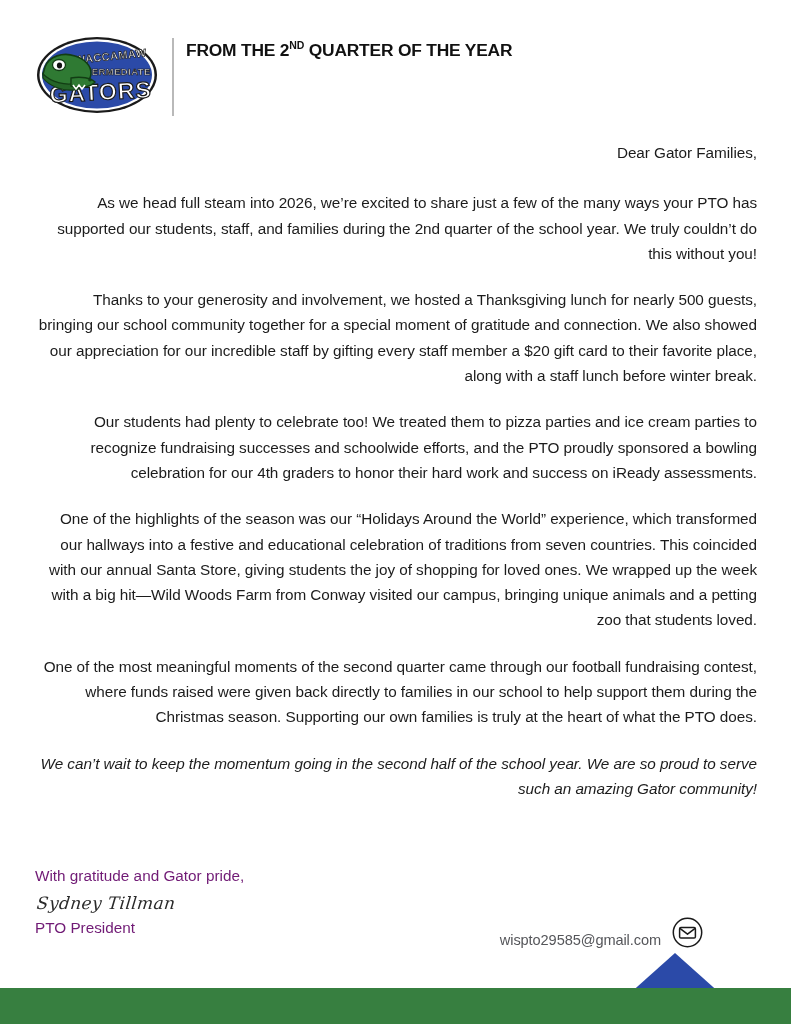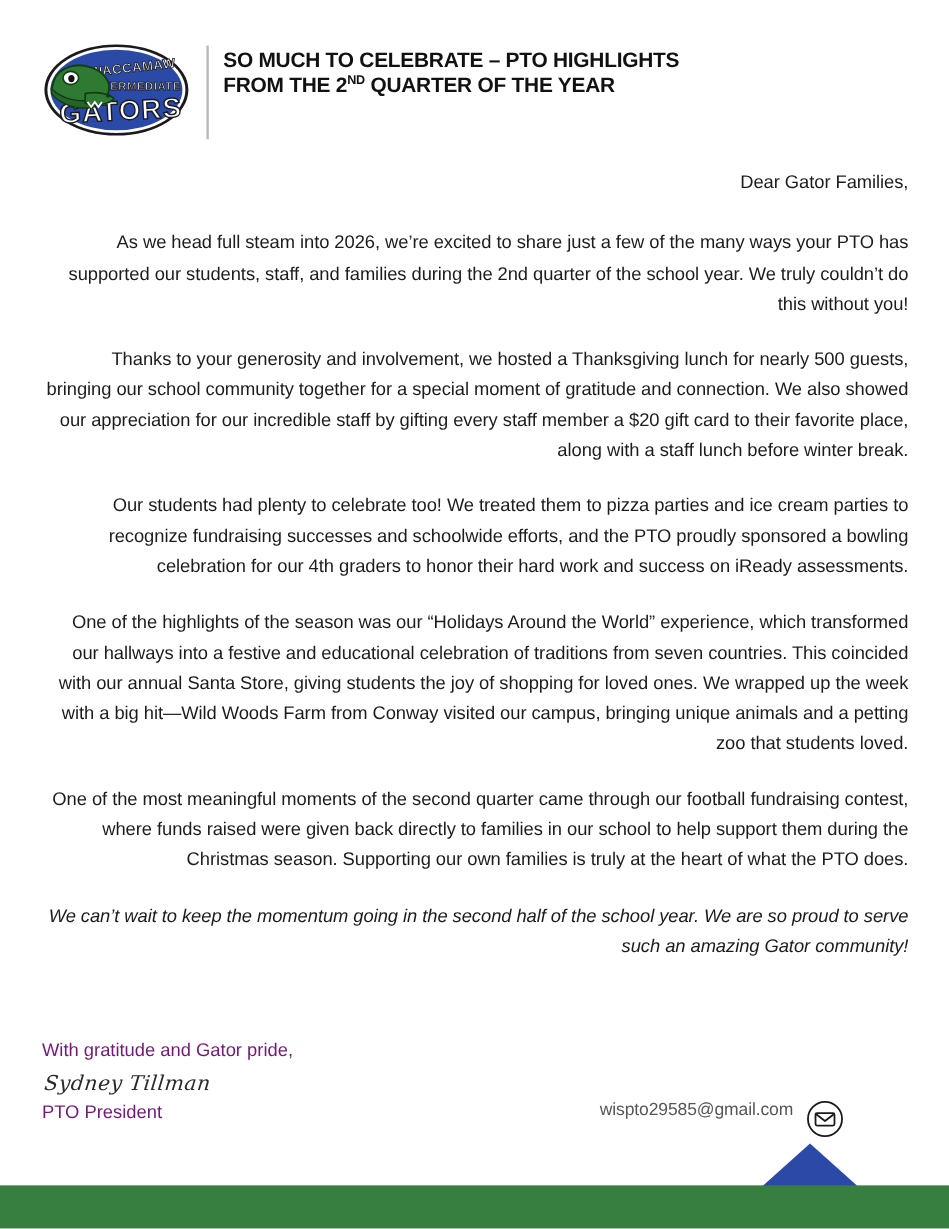--- a/index.html
+++ b/index.html
@@ -128,21 +128,21 @@
     display: inline-block;
   }
   .signature-row { height: 28px; }
 
   
   .contact {
     position: absolute;
     right: 88px;
     top: 917px;
     display: flex;
-    align-items: flex-start;
+    align-items: flex-end;
   }
   .email-text {
     font-family: "Liberation Sans", sans-serif;
     font-size: 14.6px;
     color: #55565a;
     letter-spacing: -0.1px;
     white-space: nowrap;
   }
   .email-icon {
     margin-left: 11px;
@@ -213,21 +213,20 @@
           <ellipse cx="55" cy="46" rx="1.8" ry="1.4" fill="#123d14"></ellipse>
 
           <path d="M38 51 l3 4 l3 -4 l3 4 l3 -4" fill="none" stroke="#ffffff" stroke-width="1.6"></path>
         </g>
       </svg>
     </div>
 
     <div class="header-divider"></div>
 
     <div class="header-text">
-      <div class="headline">SO MUCH TO CELEBRATE – PTO HIGHLIGHTS</div>
       <div class="headline"><span>FROM THE 2</span><sup>ND</sup><span> QUARTER OF THE YEAR</span></div>
     </div>
   </div>
 
   <div class="letter">
     <p class="salutation">Dear Gator Families,</p>
     <p class="para">As we head full steam into 2026, we’re excited to share just a few of the many ways your PTO has supported our students, staff, and families during the 2nd quarter of the school year. We truly couldn’t do this without you!</p>
     <p class="para">Thanks to your generosity and involvement, we hosted a Thanksgiving lunch for nearly 500 guests, bringing our school community together for a special moment of gratitude and connection. We also showed our appreciation for our incredible staff by gifting every staff member a $20 gift card to their favorite place, along with a staff lunch before winter break.</p>
     <p class="para">Our students had plenty to celebrate too! We treated them to pizza parties and ice cream parties to recognize fundraising successes and schoolwide efforts, and the PTO proudly sponsored a bowling celebration for our 4th graders to honor their hard work and success on iReady assessments.</p>
     <p class="para">One of the highlights of the season was our “Holidays Around the World” experience, which transformed our hallways into a festive and educational celebration of traditions from seven countries. This coincided with our annual Santa Store, giving students the joy of shopping for loved ones. We wrapped up the week with a big hit—Wild Woods Farm from Conway visited our campus, bringing unique animals and a petting zoo that students loved.</p>

